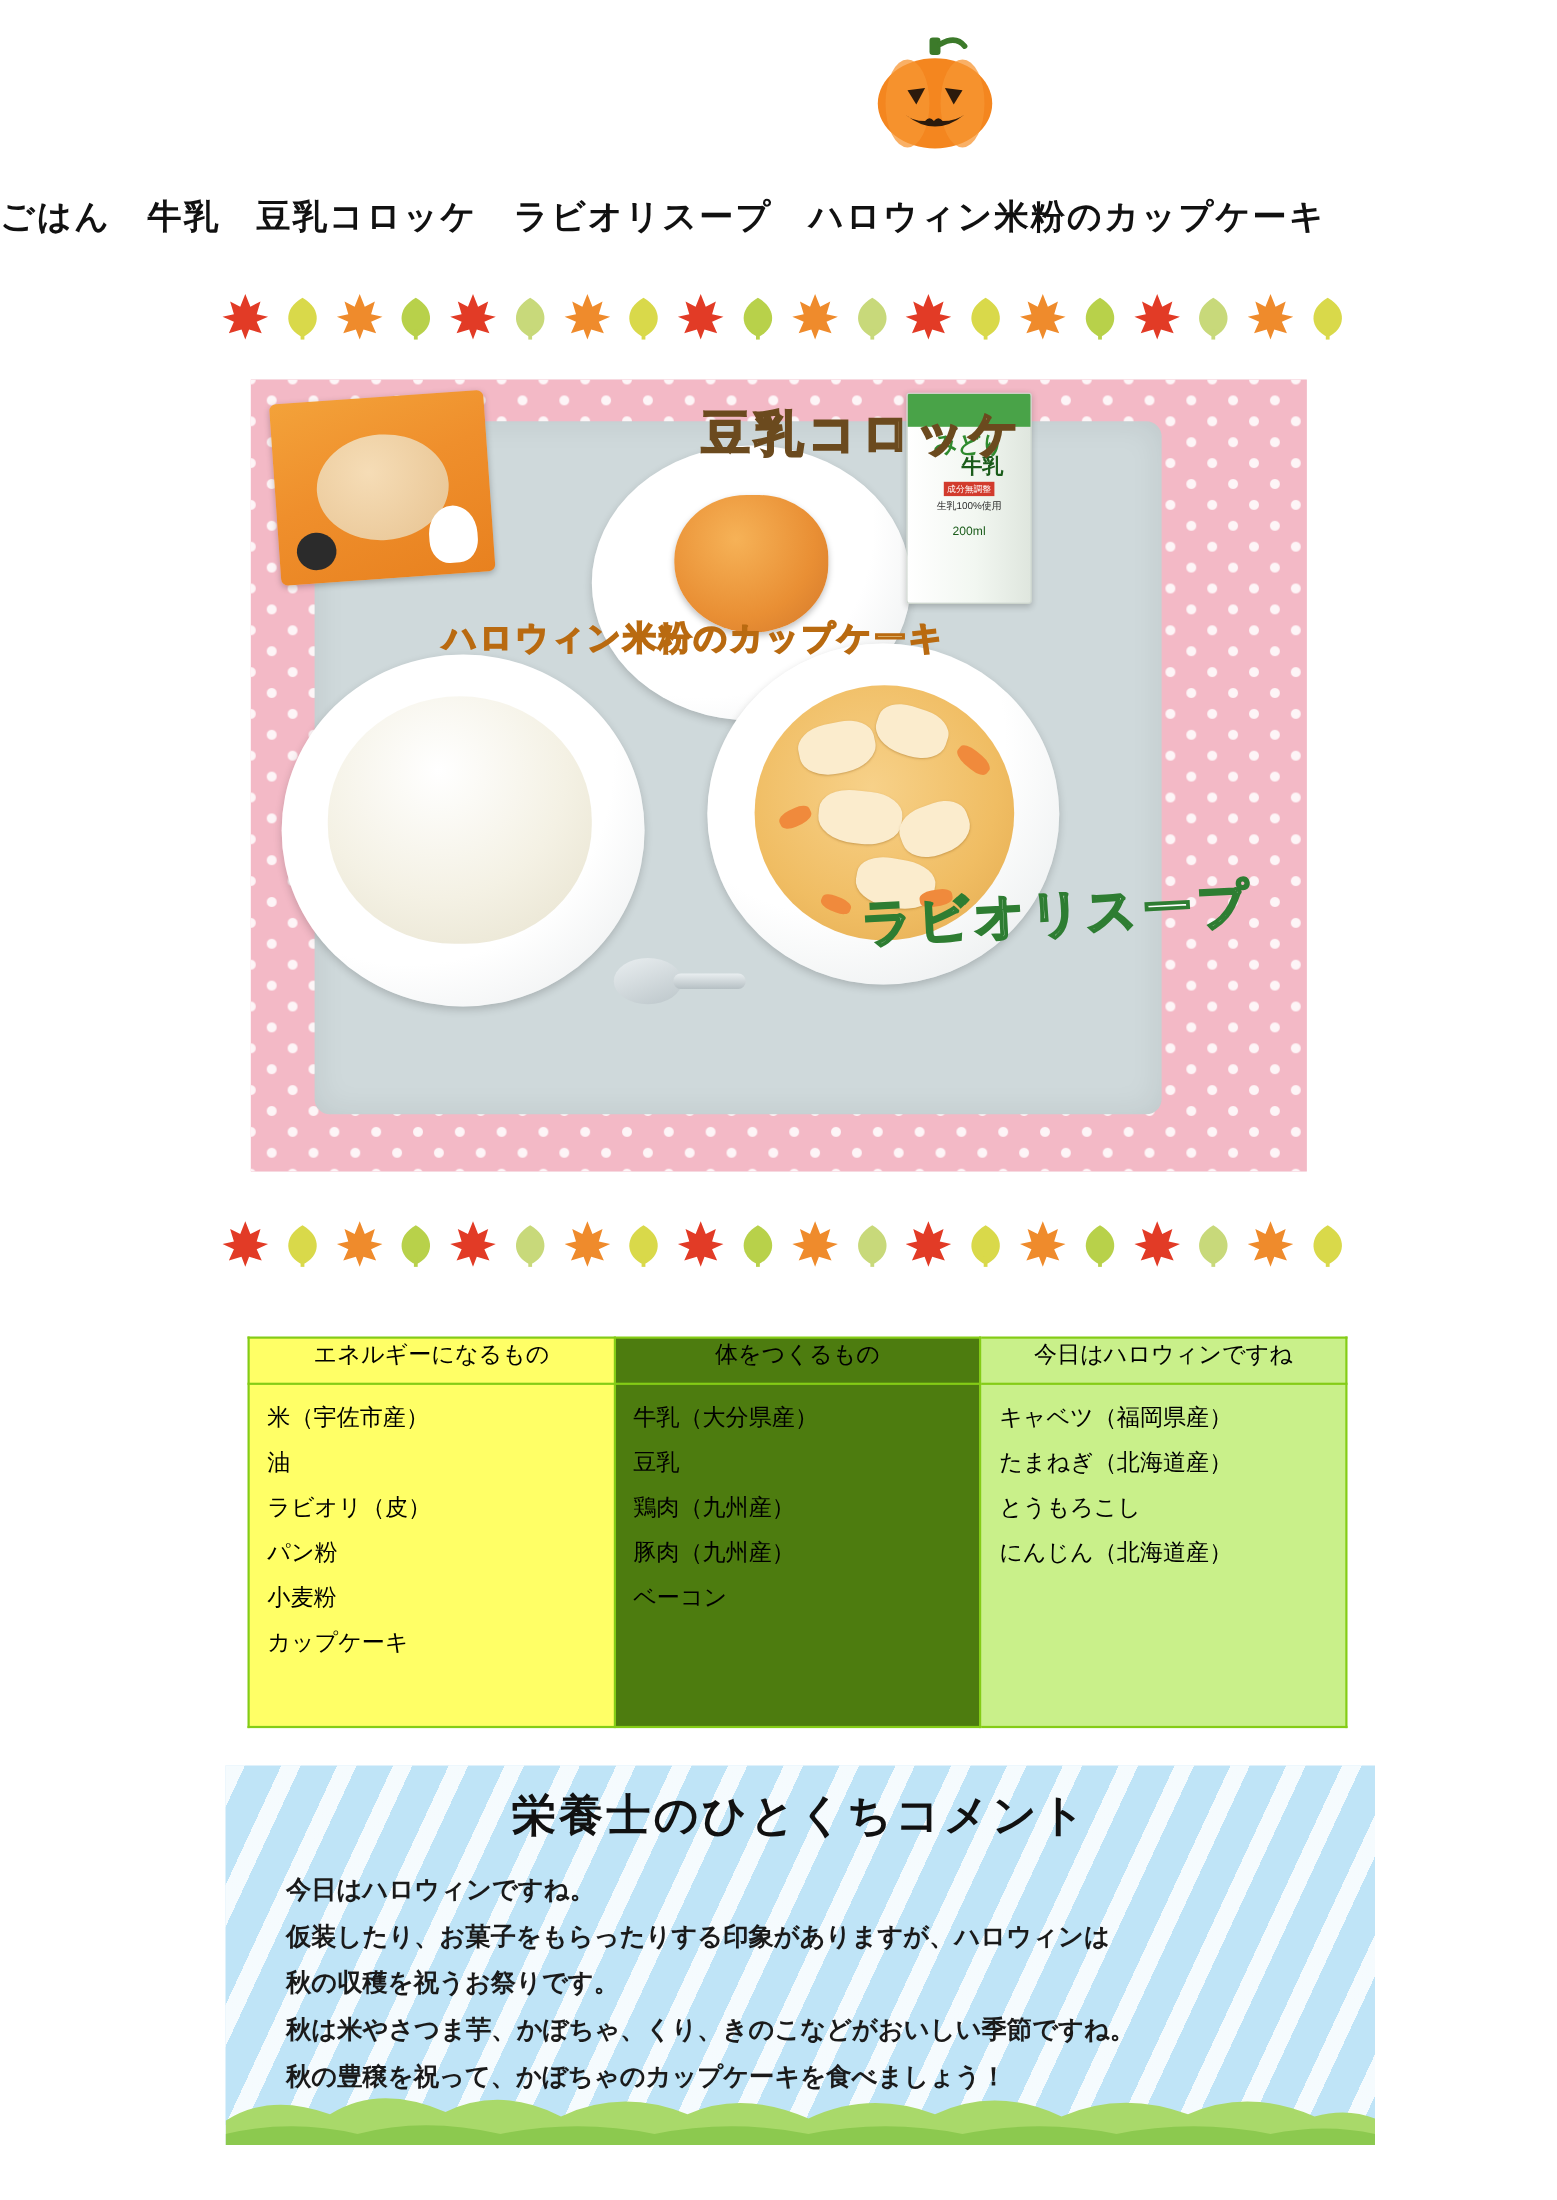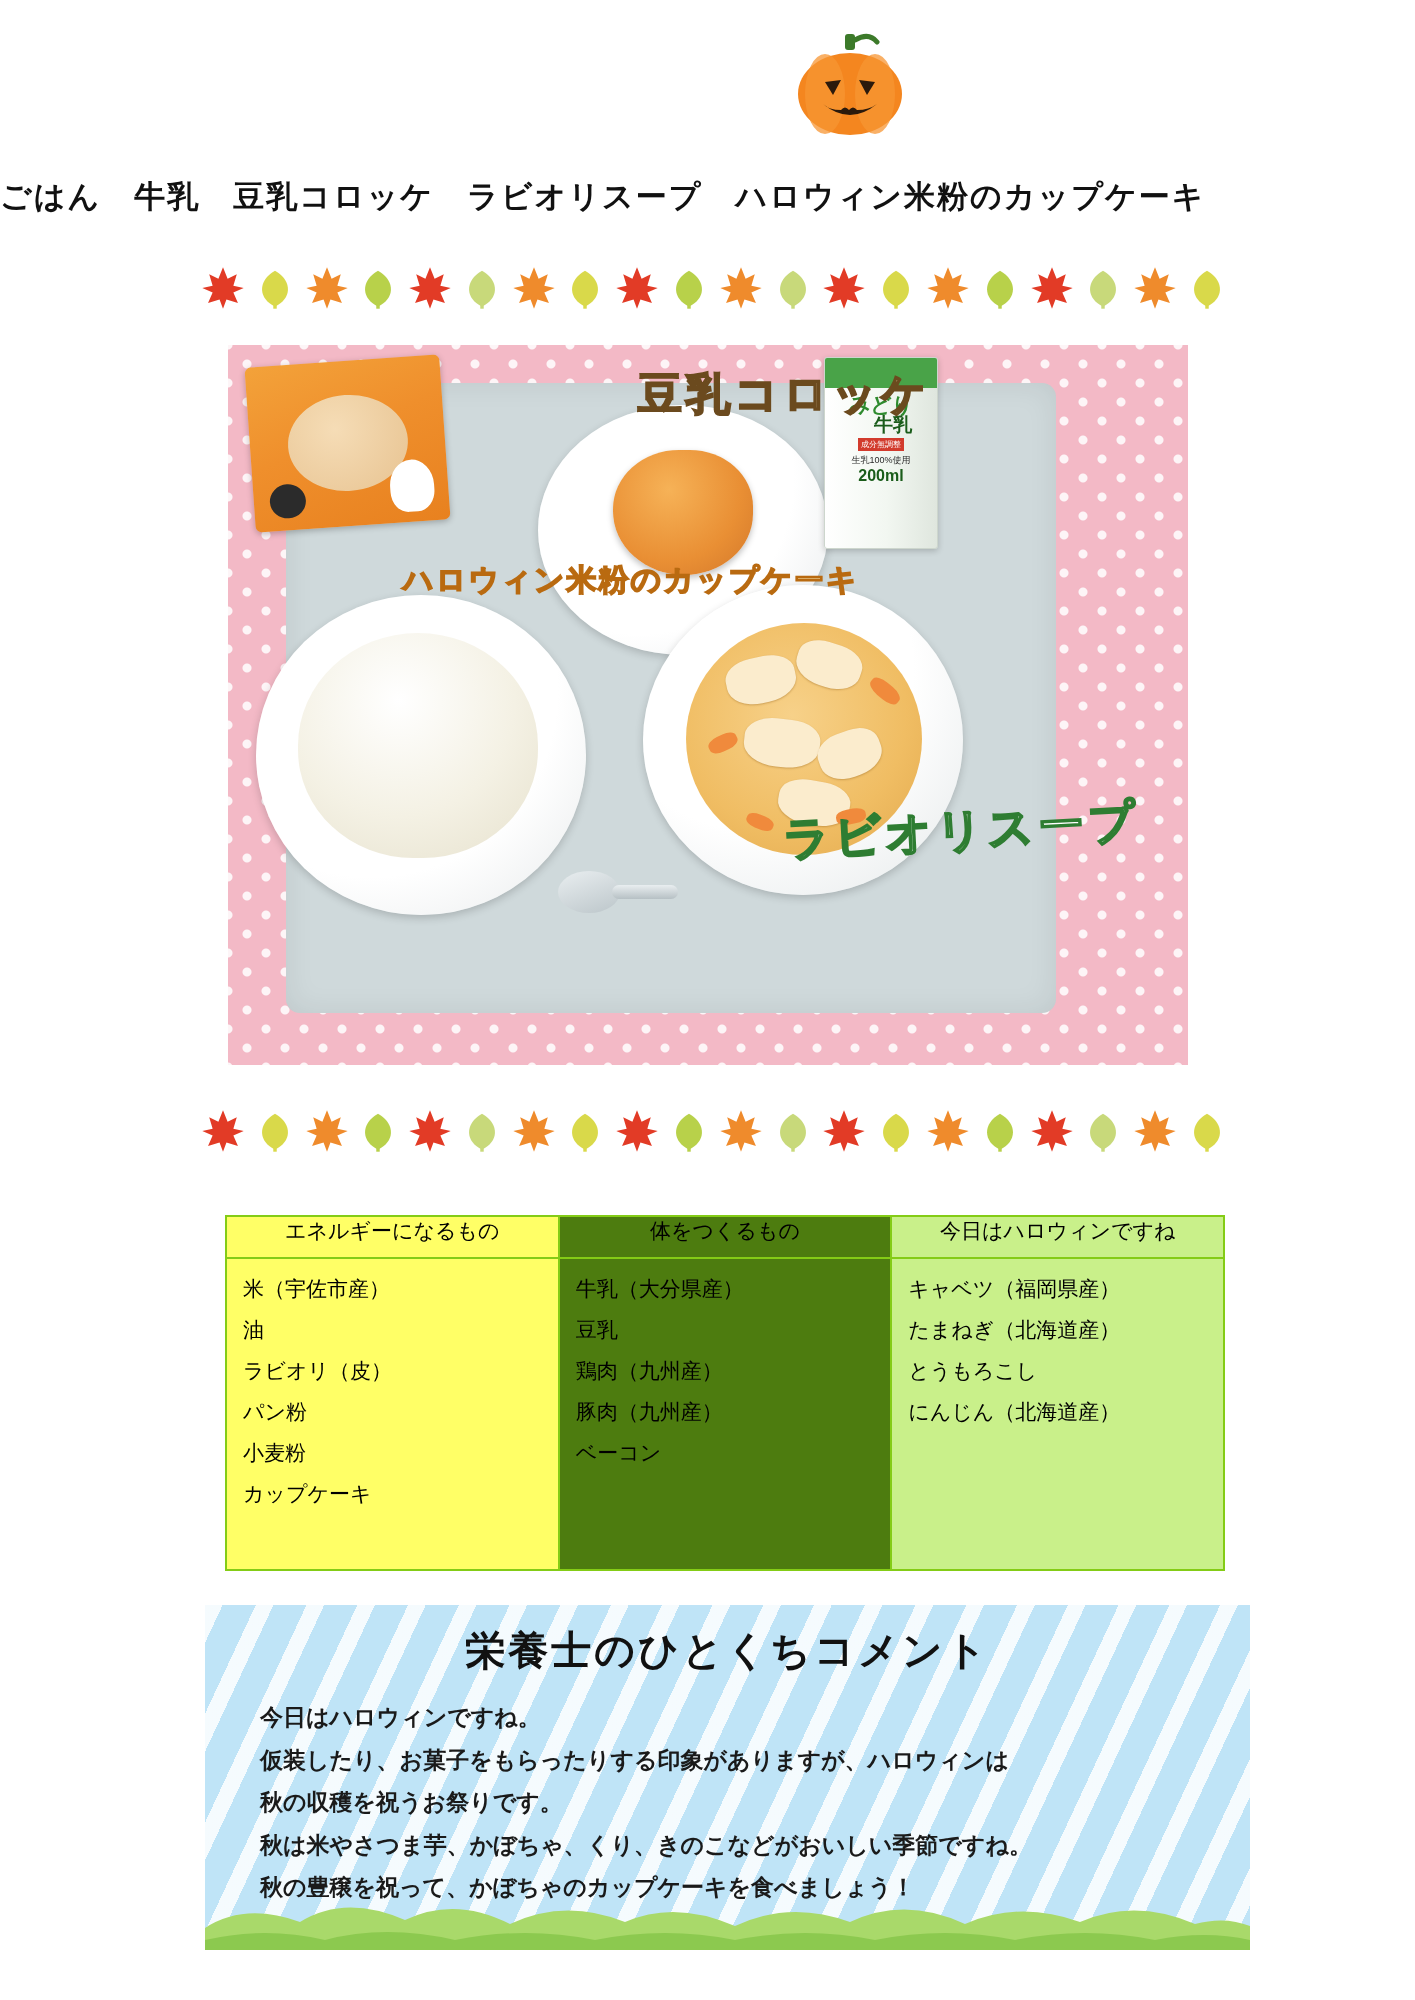--- a/index.html
+++ b/index.html
@@ -153,21 +153,21 @@
     box-shadow: 0 2px 6px rgba(0,0,0,.2);
     overflow: hidden;
     font-size: 9px;
     text-align: center;
   }
   .milk .cap { height: 30px; background: #49a348; }
   .milk .brand { color: #2e8b2e; font-weight: bold; font-size: 21px; margin-top: 6px; line-height: 1; }
   .milk .brand2 { color: #1a5c1a; font-weight: bold; font-size: 19px; line-height: 1.1; padding-left: 24px; }
   .milk .tag { display:inline-block; background:#d23b2d; color:#fff; font-size:8px; padding:1px 3px; margin-top:2px;}
   .milk .sub { color:#2b2b2b; font-size:9px; margin-top:3px;}
-  .milk .vol { color:#1a5c1a; font-size:16px; font-weight:bold; }
+  .milk .vol { color:#1a5c1a; font-size:11px; font-weight:normal; margin-top:10px;}
   .snack {
     position: absolute;
     left: 22px; top: 16px; width: 195px; height: 165px;
     background: linear-gradient(160deg, #f3a23a 0%, #ef8f2c 45%, #e8811f 100%);
     border-radius: 6px;
     box-shadow: 0 2px 6px rgba(0,0,0,.25);
     transform: rotate(-4deg);
     overflow: hidden;
   }
   .snack .window {

